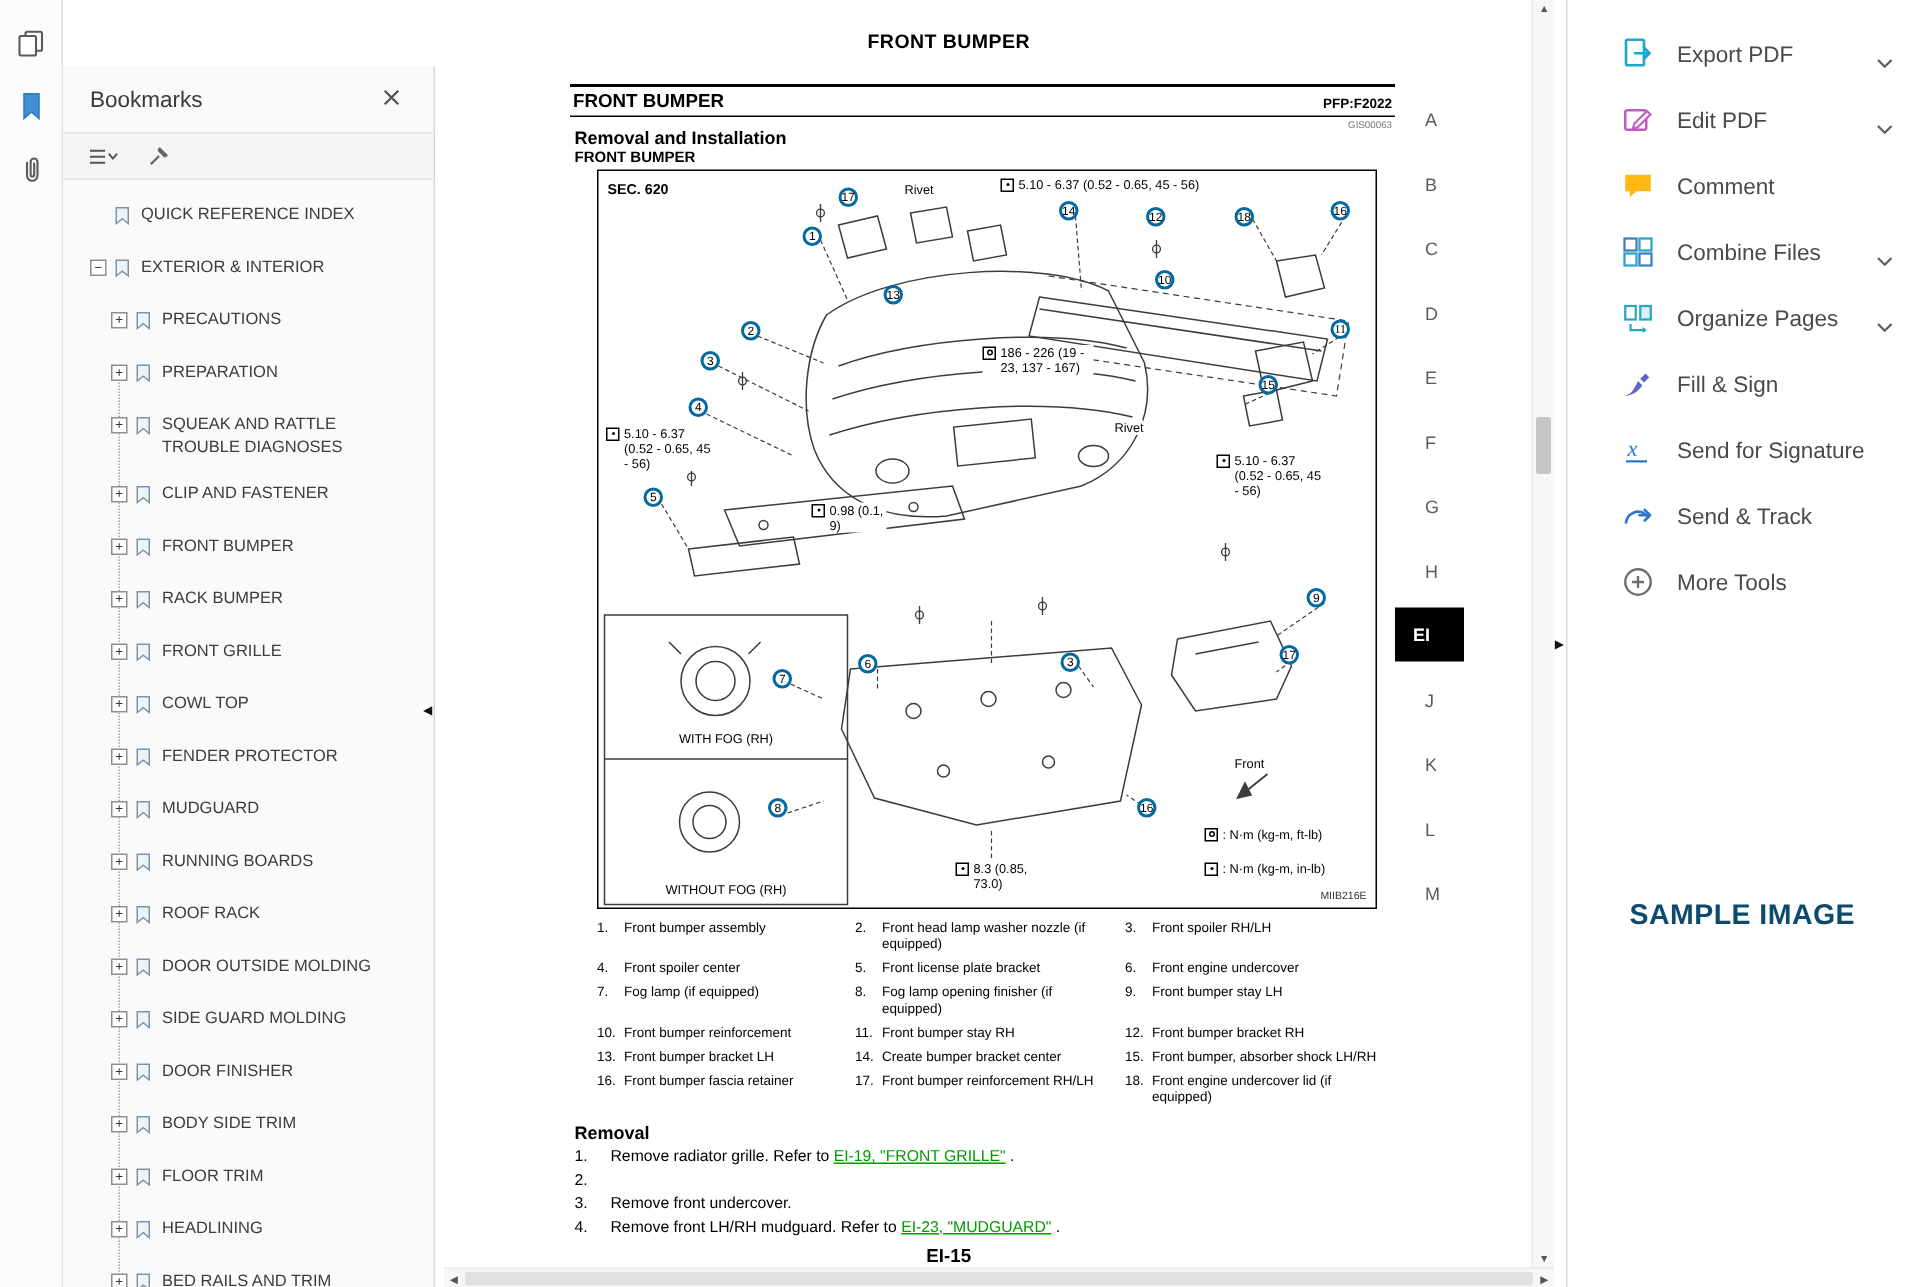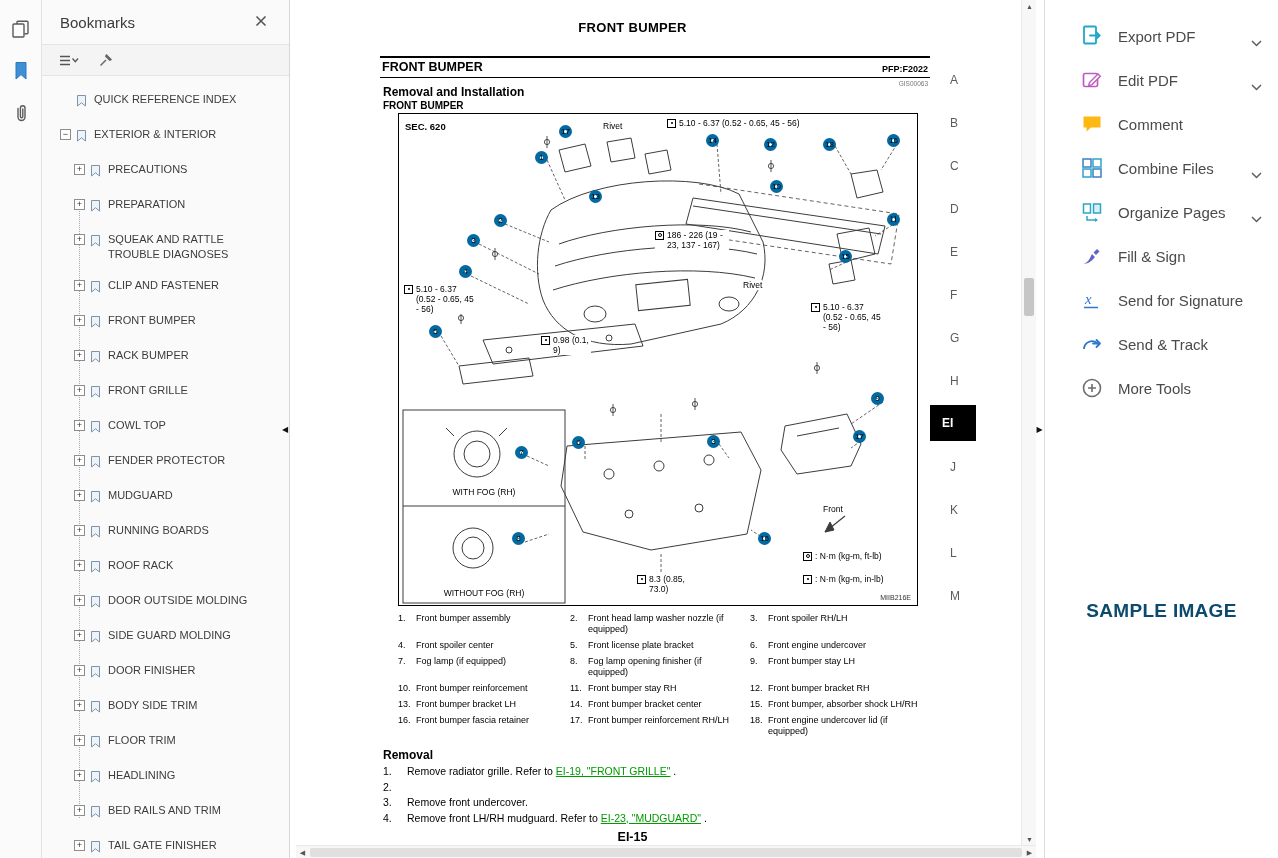--- a/index.html
+++ b/index.html
@@ -7,21 +7,21 @@
               font-family:"Liberation Sans", sans-serif; }
   .app { display:flex; width:1278px; height:858px; }
 
   
   .nav-strip { width:42px; background:#fbfbfb; border-right:1px solid #e2e2e2;
                padding-top:14px; display:flex; flex-direction:column; align-items:center; gap:12px; }
   .strip-btn { width:30px; height:30px; display:flex; align-items:center; justify-content:center;
                border-radius:3px; cursor:pointer; }
 
   
-  .bm-panel { width:248px; background:#fafafa; border-right:1px solid #d7d7d7; position:relative; }
+  .bm-panel { width:248px; background:#fafafa; border-right:1px solid #d7d7d7; position:relative;margin-top:44px; }
   .bm-header { height:44px; display:flex; align-items:center; justify-content:space-between;
                padding:0 18px 0 18px; font-size:15px; color:#3a3a3a; }
   .bm-close { background:none; border:none; cursor:pointer; padding:4px; }
   .bm-toolbar { height:32px; border-top:1px solid #e3e3e3; border-bottom:1px solid #e3e3e3;
                 background:#f4f4f4; display:flex; align-items:center; gap:14px; padding:0 14px; }
   .bm-tool-btn { background:none; border:none; cursor:pointer; display:flex; align-items:center; padding:2px; }
   .bm-tree { position:relative; padding-top:8px; }
   .tree-line { position:absolute; left:37px; top:132px; height:610px; border-left:1px dotted #a8a8a8; }
   .bm-row { position:relative; display:flex; align-items:flex-start; padding:8px 4px; cursor:pointer; }
   .bm-row.lvl1 { padding-left:18px; }
@@ -54,21 +54,21 @@
             border:1px solid #000; }
   .fig-art { position:absolute; left:0; top:0; }
   .fl { position:absolute; font-size:8.5px; line-height:10px; color:#000;
         display:flex; gap:3px; align-items:flex-start; background:#fff; z-index:2; }
   .fl.sec { font-weight:bold; font-size:9.5px; background:transparent; }
   .fl.center { display:block; text-align:center; background:transparent; }
   .ti { width:9px; height:9px; border:1px solid #000; flex:none; position:relative; margin-top:.5px; background:#fff; }
   .ti.a::after { content:""; position:absolute; inset:1.5px; border:1px solid #000; border-radius:50%; }
   .ti.b::after { content:""; position:absolute; inset:2.5px; background:#000; border-radius:50%; }
   .fig-code { position:absolute; right:6px; bottom:4px; font-size:7px; color:#333; background:#fff; z-index:2; }
-  .co { position:absolute; width:13px; height:13px; border:5px solid #0369a1; border-radius:50%;
+  .co { position:absolute; width:13px; height:13px; border:2px solid #0369a1; border-radius:50%;
         background:#fff; font-size:8px; display:flex; align-items:center; justify-content:center; z-index:3; }
 
   
   .parts { position:absolute; left:63px; top:613px; width:532px; display:grid;
            grid-template-columns:172px 180px 180px; row-gap:5px; font-size:9px; line-height:11px; }
   .pcell { display:flex; }
   .pn { width:18px; flex:none; }
   .pt { flex:1; padding-right:8px; }
 
   
@@ -535,21 +535,21 @@
         <div class="pcell">
             <span class="pn">12.</span>
             <span class="pt">Front bumper bracket RH</span>
           </div>
         <div class="pcell">
             <span class="pn">13.</span>
             <span class="pt">Front bumper bracket LH</span>
           </div>
         <div class="pcell">
             <span class="pn">14.</span>
-            <span class="pt">Front bumper bracket center</span>
+            <span class="pt">Create bumper bracket center</span>
           </div>
         <div class="pcell">
             <span class="pn">15.</span>
             <span class="pt">Front bumper, absorber shock LH/RH</span>
           </div>
         <div class="pcell">
             <span class="pn">16.</span>
             <span class="pt">Front bumper fascia retainer</span>
           </div>
         <div class="pcell">

